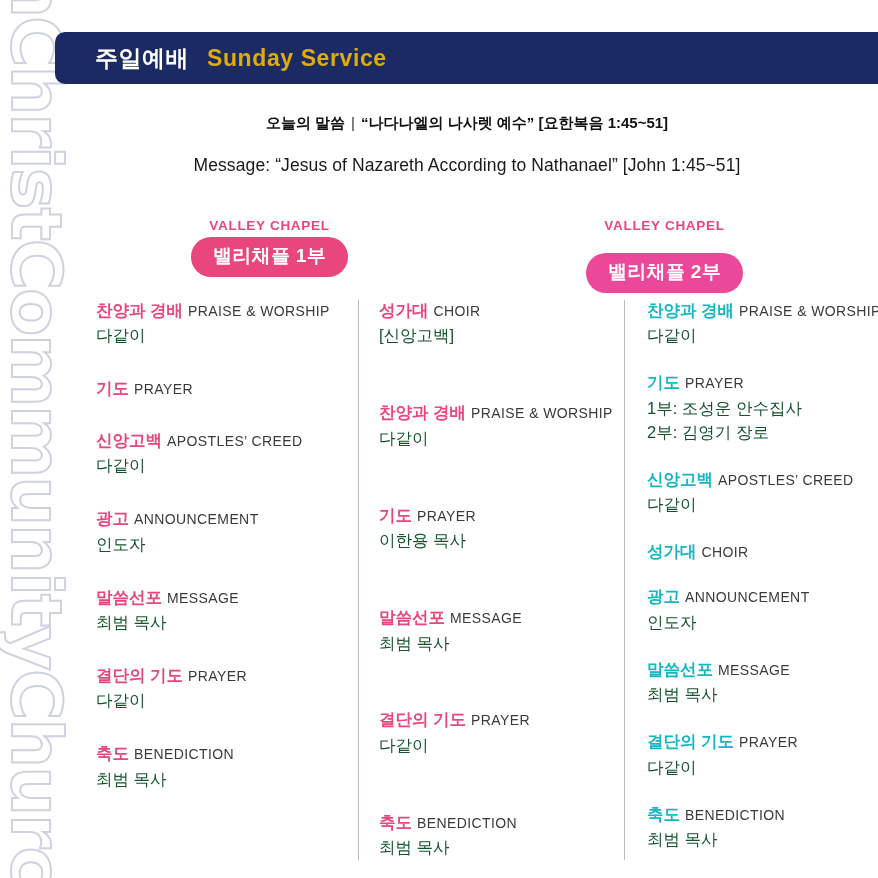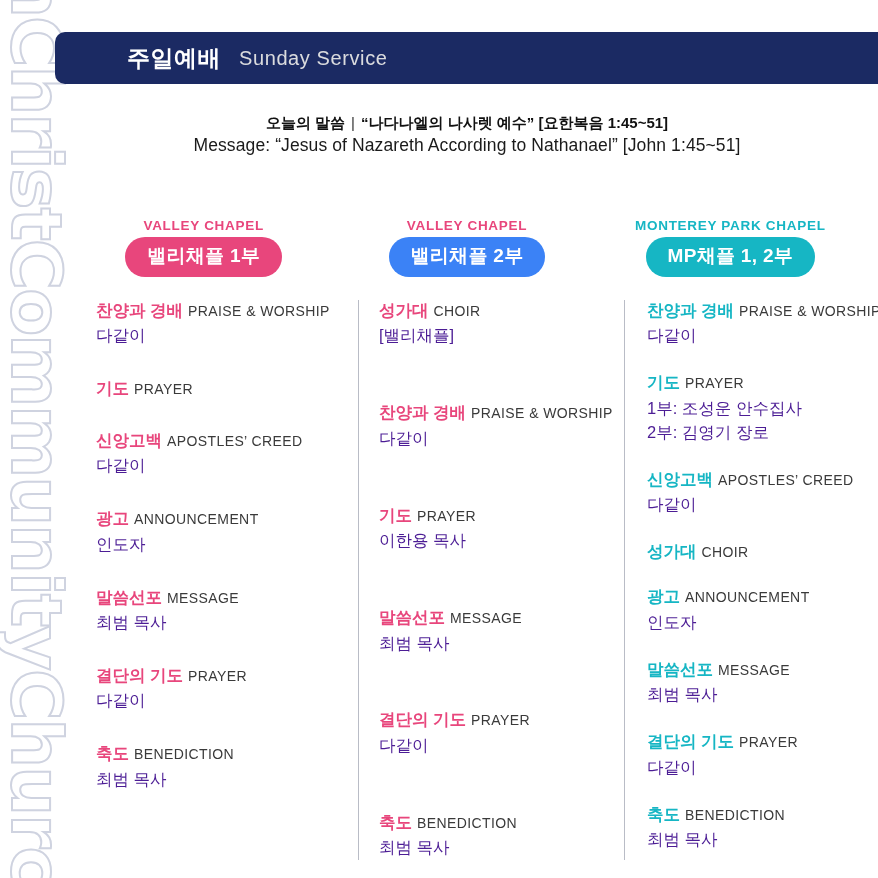--- a/index.html
+++ b/index.html
@@ -46,35 +46,35 @@
   .header-band {
     position: absolute;
     left: 55px;
     top: 32px;
     width: 823px;
     height: 52px;
     background: #1b2a63;
     border-radius: 10px 0 0 10px;
     display: flex;
     align-items: center;
-    padding-left: 72px;
+    padding-left: 40px;
     box-sizing: border-box;
   }
   .header-ko {
     color: #ffffff;
     font-size: 23px;
     font-weight: bold;
     letter-spacing: 0.5px;
   }
   .header-en {
-    color: #e5e5e5;
-    font-size: 20px;
+    color: #eab308;
+    font-size: 23px;
     margin-left: 18px;
     letter-spacing: 0.6px;
-    font-weight: normal;
+    font-weight: bold;
     opacity: 0.95;
   }
 
   
   .message-block {
     position: absolute;
     left: 72px;
     top: 112px;
     width: 790px;
     text-align: center;
@@ -84,21 +84,21 @@
     color: #111111;
     font-weight: bold;
     line-height: 1.5;
   }
   .message-ko .sep {
     font-weight: normal;
     color: #333;
     padding: 0 6px;
   }
   .message-en {
-    margin-top: 0;
+    margin-top: 20px;
     font-size: 17.5px;
     color: #1a1a1a;
     font-weight: normal;
     letter-spacing: 0.1px;
   }
 
   
   .badges {
     position: absolute;
     left: 72px;
@@ -153,21 +153,21 @@
   }
   .item-title .en {
     font-weight: normal;
     font-size: 14px;
     color: #3a3a3a;
     letter-spacing: 0.4px;
     padding-left: 5px;
   }
   .item-body {
     font-size: 16.5px;
-    color: #4c1d95;
+    color: #14532d;
     line-height: 1.45;
     margin-top: 3px;
     white-space: nowrap;
   }
 </style>
 </head>
 <body>
 
 <div class="watermark">
   <span>InChristCommunityChurch</span>
@@ -180,22 +180,21 @@
 
 <div class="message-block">
   <div class="message-ko">
     <span>오늘의 말씀</span><span class="sep">|</span><span>“나다나엘의 나사렛 예수” [요한복음 1:45~51]</span>
   </div>
   <div class="message-en">Message: “Jesus of Nazareth According to Nathanael” [John 1:45~51]</div>
 </div>
 
 <div class="badges" id="badges">
     <div class="badge-col"><div class="badge-en" style="color: rgb(232, 70, 124);">VALLEY CHAPEL</div><div class="badge-pill" style="background: rgb(232, 70, 124);">밸리채플 1부</div></div>
-    <div class="badge-col"><div class="badge-en" style="color: rgb(232, 70, 124);">VALLEY CHAPEL</div><div class="badge-pill" style="background: #3b82f6;">밸리채플 2부</div></div>
-    <div class="badge-col"><div class="badge-en" style="color: rgb(22, 182, 196);">MONTEREY PARK CHAPEL</div><div class="badge-pill" style="background: rgb(22, 182, 196);">MP채플 1, 2부</div></div>
+    <div class="badge-col"><div class="badge-en" style="color: rgb(232, 70, 124);">VALLEY CHAPEL</div><div class="badge-pill" style="background: #ec4899; margin-top: 16px;">밸리채플 2부</div></div>
   </div>
 
 <div class="columns" id="columns">
     <div class="col col-1">
       <div class="item" style="margin-bottom: 30px;">
         <div class="item-title" style="color: rgb(232, 70, 124);"><span>찬양과 경배</span><span class="en">PRAISE &amp; WORSHIP</span></div>
         <div class="item-body">다같이</div>
       </div>
       <div class="item" style="margin-bottom: 30px;">
         <div class="item-title" style="color: rgb(232, 70, 124);"><span>기도</span><span class="en">PRAYER</span></div>
@@ -217,21 +216,21 @@
         <div class="item-body">다같이</div>
       </div>
       <div class="item" style="margin-bottom: 0px;">
         <div class="item-title" style="color: rgb(232, 70, 124);"><span>축도</span><span class="en">BENEDICTION</span></div>
         <div class="item-body">최범 목사</div>
       </div>
     </div>
     <div class="col col-2">
       <div class="item" style="margin-bottom: 54px;">
         <div class="item-title" style="color: rgb(232, 70, 124);"><span>성가대</span><span class="en">CHOIR</span></div>
-        <div class="item-body">[밸리채플]</div>
+        <div class="item-body">[신앙고백]</div>
       </div>
       <div class="item" style="margin-bottom: 54px;">
         <div class="item-title" style="color: rgb(232, 70, 124);"><span>찬양과 경배</span><span class="en">PRAISE &amp; WORSHIP</span></div>
         <div class="item-body">다같이</div>
       </div>
       <div class="item" style="margin-bottom: 54px;">
         <div class="item-title" style="color: rgb(232, 70, 124);"><span>기도</span><span class="en">PRAYER</span></div>
         <div class="item-body">이한용 목사</div>
       </div>
       <div class="item" style="margin-bottom: 54px;">

